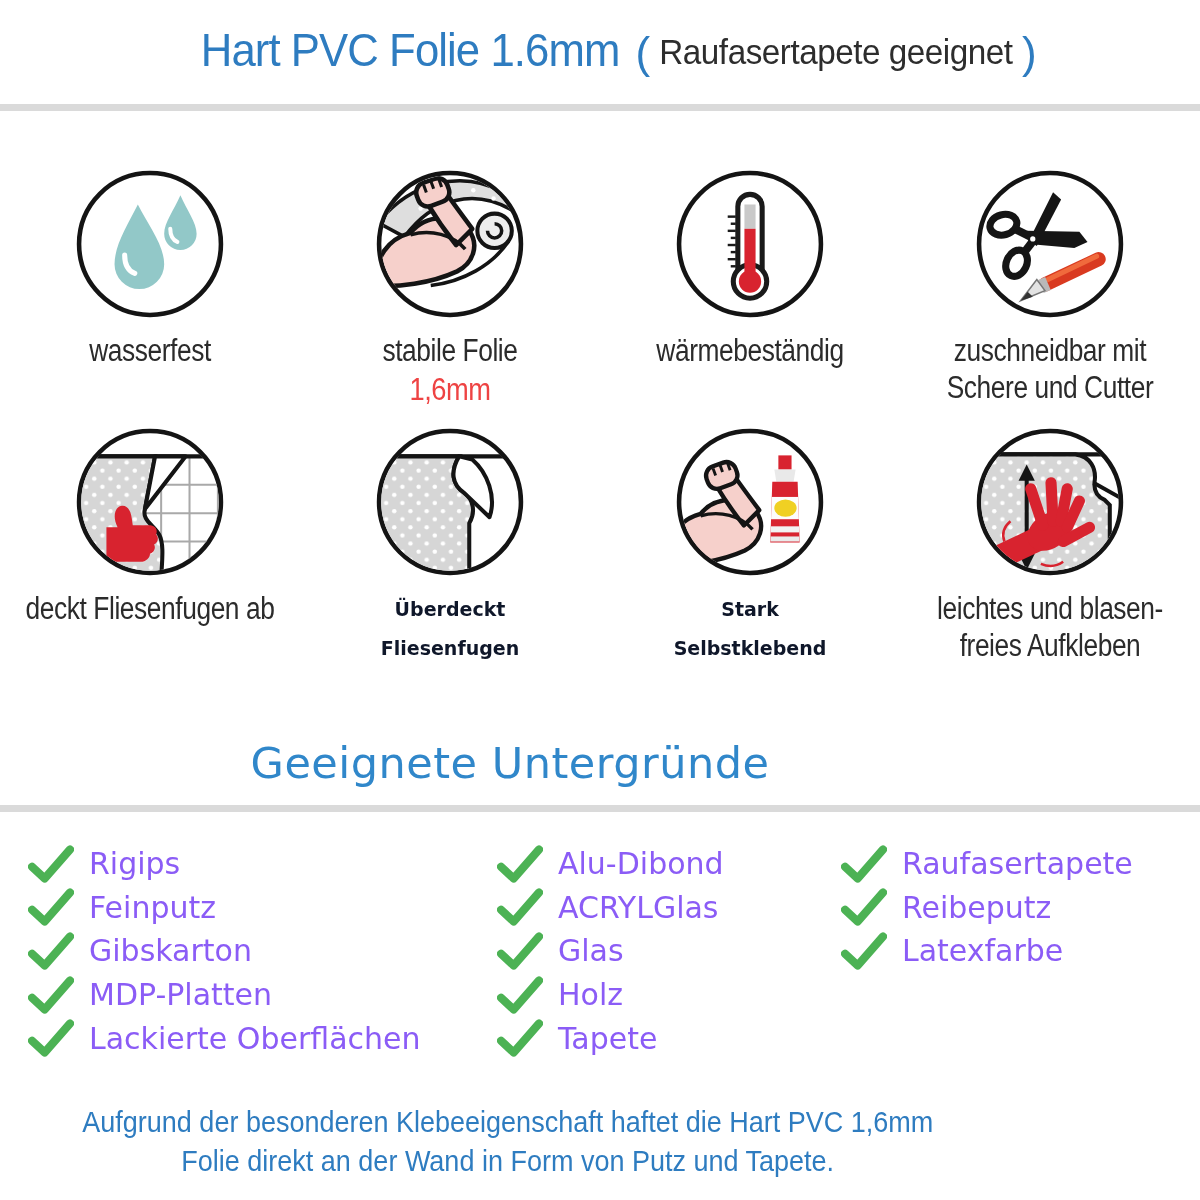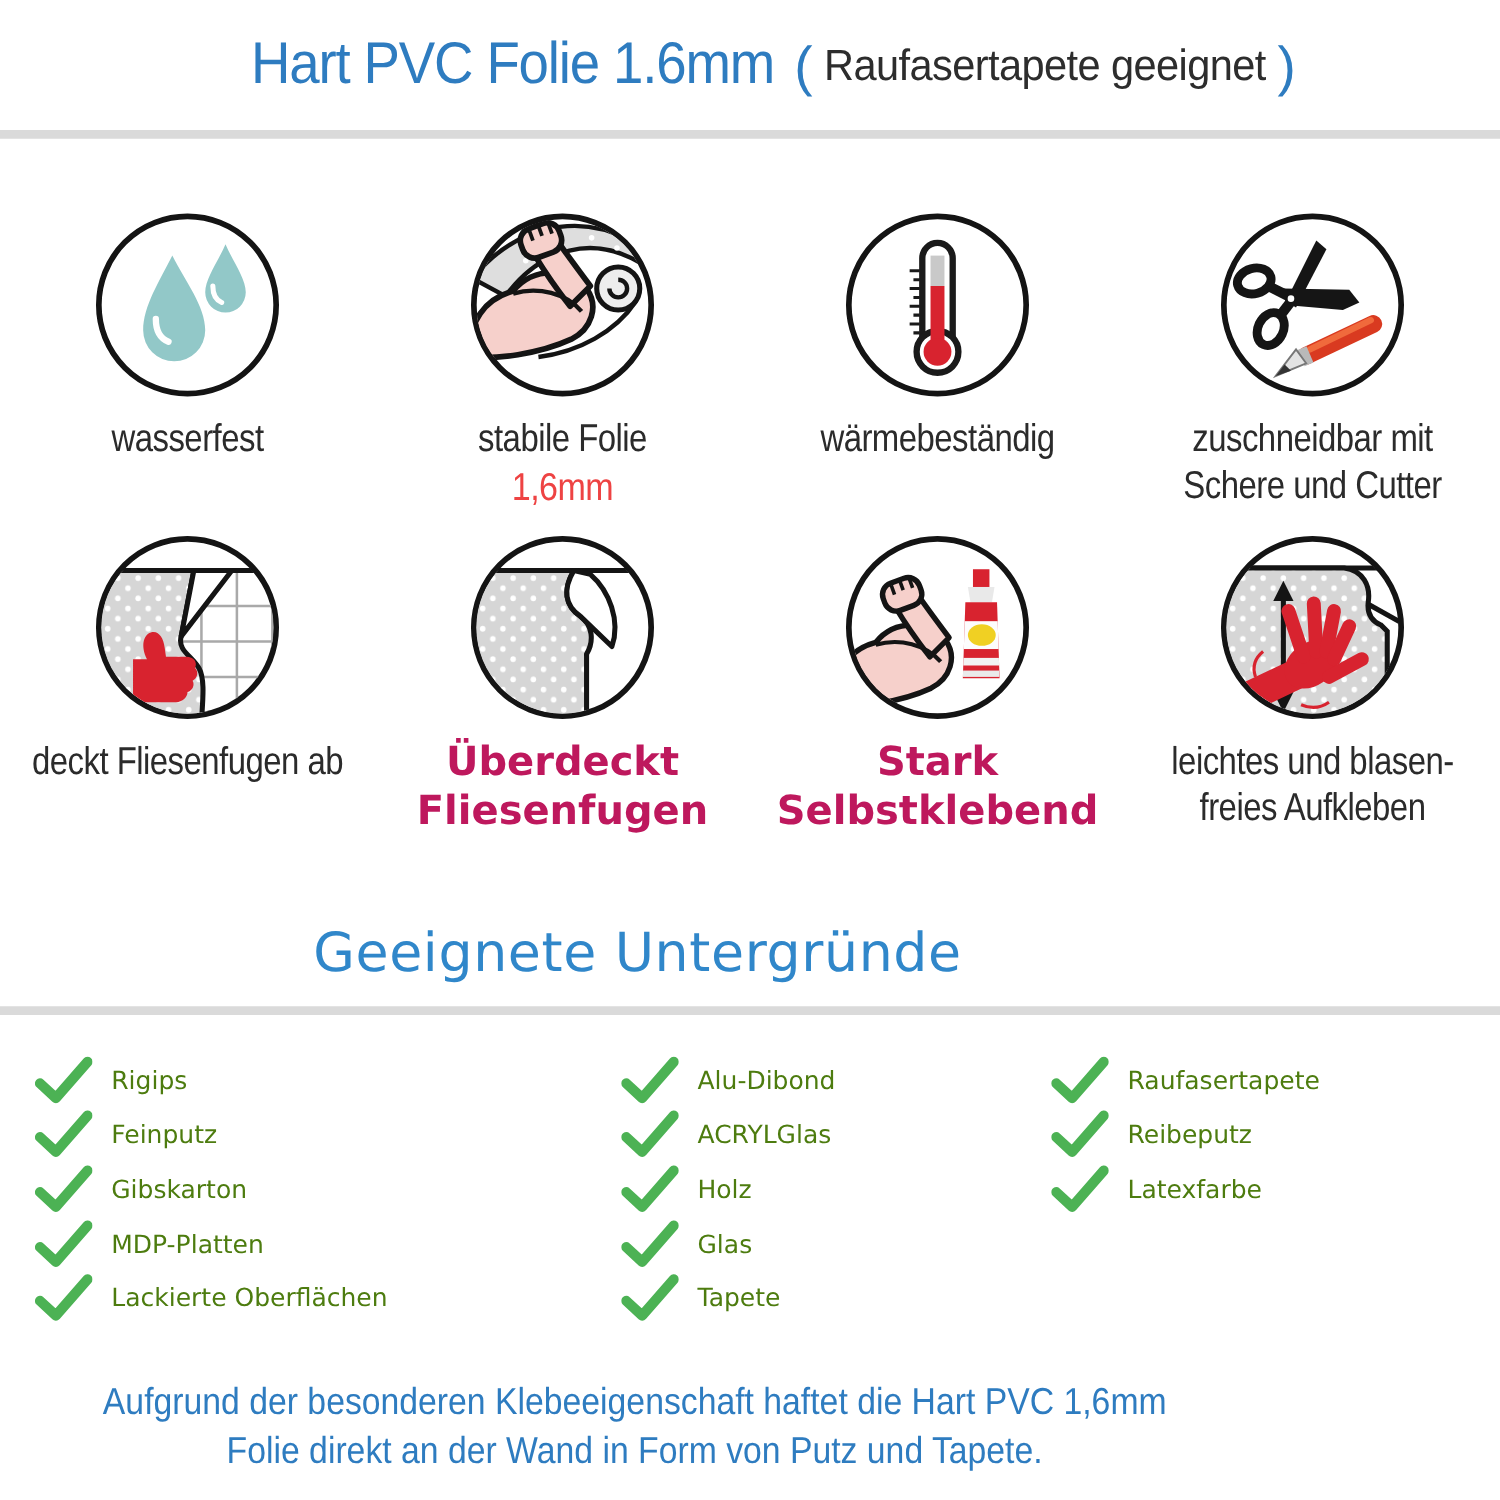--- a/index.html
+++ b/index.html
@@ -13,30 +13,30 @@
   .bar{position:absolute;left:0;width:1200px;height:7px;background:#dadada;}
   #bar1{top:104px;} #bar2{top:805px;}
   
   .frow{position:absolute;left:0;width:1200px;display:flex;}
   #frow1{top:168px;} #frow2{top:426px;}
   .fcell{width:300px;display:flex;flex-direction:column;align-items:center;}
   .icon-wrap{width:152px;height:152px;}
   .cap{margin-top:12px;width:300px;text-align:center;}
   .cap-line{display:block;}
   .cond{transform:scaleX(0.85);transform-origin:center top;font-size:31px;line-height:37px;color:#2b2b2b;letter-spacing:-0.5px;}
-  .geo{font-family:"DejaVu Sans",sans-serif;font-weight:700;font-size:32px;line-height:39px;color:#be185d;letter-spacing:0px;}
+  .geo{font-family:"DejaVu Sans",sans-serif;font-weight:700;font-size:19px;line-height:39px;color:#0f172a;letter-spacing:0px;}
   .subcap{margin-top:3px;width:300px;text-align:center;transform:scaleX(0.88);font-size:31px;color:#ee4343;letter-spacing:-0.5px;}
   
   .sec-head{position:absolute;top:738px;left:0;width:1020px;text-align:center;
             font-family:"DejaVu Sans",sans-serif;font-size:43px;color:#3087ca;letter-spacing:0.5px;}
   .sub-col{position:absolute;top:842px;}
   #col1{left:28px;} #col2{left:497px;} #col3{left:841px;}
   .sub-item{height:43.6px;display:flex;align-items:center;}
   .check{width:46px;height:38px;margin-right:15px;flex:none;}
-  .sub-label{font-family:"DejaVu Sans",sans-serif;font-size:20px;color:#4d7c0f;white-space:nowrap;}
+  .sub-label{font-family:"DejaVu Sans",sans-serif;font-size:30px;color:#8b5cf6;white-space:nowrap;}
   
   .footer{position:absolute;top:1102px;left:0;width:1016px;text-align:center;color:#2e7cc0;}
   .footer-line{display:inline-block;transform:scaleX(0.9);font-size:30px;line-height:39px;white-space:nowrap;}
 </style>
 </head>
 <body>
 
 <div id="canvas">
 
   <div class="title">
@@ -340,27 +340,27 @@
     <div class="sub-item">
       <svg class="check" viewBox="0 0 50 42">
           <polyline points="4,24 18,37 46,5" fill="none" stroke="#4cb254" stroke-width="9" stroke-linecap="round" stroke-linejoin="round"></polyline>
         </svg>
       <span class="sub-label">ACRYLGlas</span>
     </div>
     <div class="sub-item">
       <svg class="check" viewBox="0 0 50 42">
           <polyline points="4,24 18,37 46,5" fill="none" stroke="#4cb254" stroke-width="9" stroke-linecap="round" stroke-linejoin="round"></polyline>
         </svg>
+      <span class="sub-label">Glas</span>
+    </div>
+    <div class="sub-item">
+      <svg class="check" viewBox="0 0 50 42">
+          <polyline points="4,24 18,37 46,5" fill="none" stroke="#4cb254" stroke-width="9" stroke-linecap="round" stroke-linejoin="round"></polyline>
+        </svg>
       <span class="sub-label">Holz</span>
-    </div>
-    <div class="sub-item">
-      <svg class="check" viewBox="0 0 50 42">
-          <polyline points="4,24 18,37 46,5" fill="none" stroke="#4cb254" stroke-width="9" stroke-linecap="round" stroke-linejoin="round"></polyline>
-        </svg>
-      <span class="sub-label">Glas</span>
     </div>
     <div class="sub-item">
       <svg class="check" viewBox="0 0 50 42">
           <polyline points="4,24 18,37 46,5" fill="none" stroke="#4cb254" stroke-width="9" stroke-linecap="round" stroke-linejoin="round"></polyline>
         </svg>
       <span class="sub-label">Tapete</span>
     </div>
   </div>
 
   <div class="sub-col" id="col3">

